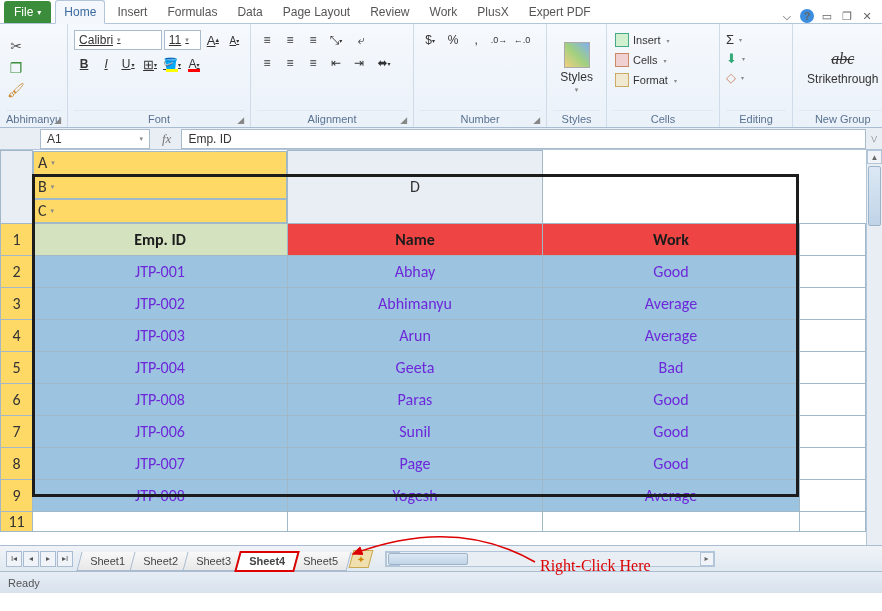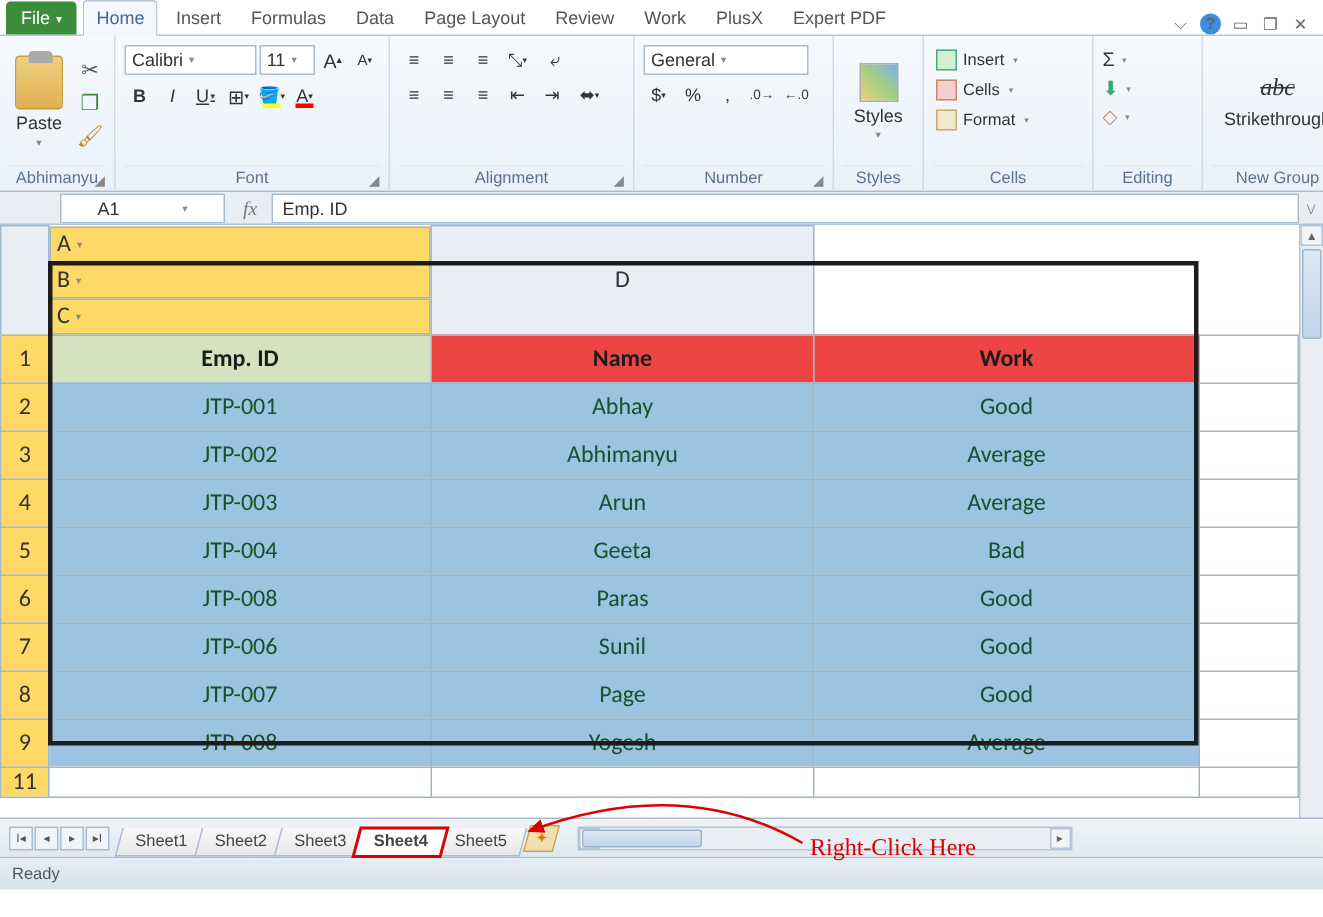--- a/index.html
+++ b/index.html
@@ -27,21 +27,21 @@
 .clip-icon { width:32px; height:36px; background:linear-gradient(#f0d080,#e0b050); border:1px solid #c8a040; border-radius:3px; position:relative; }
 .clip-icon::before { content:""; position:absolute; top:-4px; left:8px; width:16px; height:8px; background:#aaa; border-radius:3px 3px 0 0; }
 .clip-small { display:flex; flex-direction:column; gap:4px; justify-content:center; }
 .clip-small span { width:20px; height:18px; display:flex; align-items:center; justify-content:center; font-size:14px; cursor:pointer; }
 .cut-icon { color:#555; }
 .copy-icon { color:#3b8d3b; }
 .brush-icon { color:#c88020; }
 
 
 .font-body { flex-direction:column; display:flex; gap:4px; padding-top:2px; width:170px; }
-.font-row, .a-row, .b-row { display:flex; gap:2px; align-items:flex-start; }
+.font-row, .a-row, .b-row { display:flex; gap:2px; align-items:flex-start;text-decoration:underline; }
 .sel { border:1px solid #abc; background:#fff; padding:1px 4px; height:20px; display:flex; align-items:center; font-size:12px; cursor:pointer; }
 .sel::after { content:"▾"; margin-left:4px; font-size:7px; color:#888; }
 .small-btn { width:20px; height:20px; border:1px solid transparent; display:flex; align-items:center; justify-content:center; cursor:pointer; font-size:12px; }
 .bold { font-weight:bold; } .italic { font-style:italic; } .uline { text-decoration:underline; }
 .color-bar { position:relative; }
 .color-bar::after { content:""; position:absolute; bottom:1px; left:3px; right:3px; height:3px; background:var(--c,#ff0); }
 
 
 .align-body { flex-direction:column; display:flex; gap:3px; padding-top:2px; width:150px; }
 .align-row { display:flex; gap:3px; }
@@ -64,37 +64,37 @@
 .edit-body { flex-direction:column; display:flex; gap:4px; padding-top:4px; width:60px; }
 .edit-row { display:flex; gap:3px; align-items:center; font-size:13px; cursor:pointer; }
 
 
 .ng-body { display:flex; align-items:center; justify-content:center; }
 .ng-btn { display:flex; flex-direction:column; align-items:center; gap:4px; padding:4px 8px; cursor:pointer; }
 .ng-txt { font-family:Georgia,serif; font-size:16px; font-style:italic; text-decoration:line-through; color:#333; }
 
 
 .namebar { height:22px; background:#e9eef5; border-bottom:1px solid #b2c5d9; display:flex; align-items:center; }
-.namebox { width:110px; height:20px; border:1px solid #abc; background:#fff; margin:0 2px 0 40px; display:flex; align-items:center; padding:0 24px; font-size:12px; }
+.namebox { width:110px; height:20px; border:1px solid #abc; background:#fff; margin:0 2px 0 40px; display:flex; align-items:center; padding:0 6px; font-size:12px; }
 .namebox::after { content:"▾"; margin-left:auto; font-size:7px; color:#888; }
 .fx { font-style:italic; font-family:Georgia,serif; color:#777; padding:0 10px; font-size:13px; }
 .formula { flex:1; background:#fff; border:1px solid #abc; height:20px; padding:0 6px; display:flex; align-items:center; }
 .formula-expand { width:16px; display:flex; align-items:center; justify-content:center; color:#888; font-size:7px; cursor:pointer; }
 
 
 .grid-wrap { position:relative; height:395px; overflow:hidden; }
 .sheet-table { border-collapse:collapse; table-layout:fixed; }
 .sheet-table th, .sheet-table td { border:1px solid #a0b8c8; text-align:center; height:32px; font-size:16px; font-family:Calibri,sans-serif; }
 .corner { width:32px; background:#e9eef5; border:1px solid #9db4c8; }
 .rowhdr { width:32px; background:#ffd966; color:#333; font-weight:normal; font-size:15px; }
 .colhdr { background:#ffd966; color:#333; font-weight:normal; height:24px !important; font-size:15px; }
 .colhdr.sel, .rowhdr.sel { background:#ffd966; }
 .data-th { background:#ef4444; font-weight:bold; color:#1c1c1c; }
 .data-th.first { background:#d4e2c0; }
-.data-td { background:#9cc3e0; color:#14532d; }
+.data-td { background:#9cc3e0; color:#6d28d9; }
 .colD { width:60px; background:#fff; }
 .row11 td { background:#fff; height:15px !important; }
 .sel-border { position:absolute; border:3px solid #1c1c1c; pointer-events:none; }
 
 
 .sheetbar { height:26px; background:linear-gradient(#f0f4f8,#e0e8f0); border-top:1px solid #a9bcd1; display:flex; align-items:center; position:relative; }
 .nav-btns { display:flex; gap:1px; margin:0 6px; }
 .nav-btns span { width:16px; height:16px; background:#f0f4f8; border:1px solid #a9bcd1; display:flex; align-items:center; justify-content:center; font-size:8px; color:#555; cursor:pointer; }
 .sheet-tabs { display:flex; align-items:flex-end; height:100%; }
 .sheet-tab { background:linear-gradient(#f8f8f8,#e8e8e8); border:1px solid #a9bcd1; border-top:none; padding:3px 10px; font-size:11px; color:#444; cursor:pointer; transform:skewX(-15deg); margin-right:-4px; }
@@ -146,25 +146,20 @@
     <span>▭</span>
     <span>❐</span>
     <span>✕</span>
   </div>
 </div>
 
 <div class="ribbon">
 
   <div class="group" style="width:92px">
     <div class="group-body">
-      <div class="clip-big">
-        <div class="clip-icon"></div>
-        <span>Paste</span>
-        <span style="font-size:7px;color:#888">▾</span>
-      </div>
       <div class="clip-small">
         <span class="cut-icon">✂</span>
         <span class="copy-icon">❐</span>
         <span class="brush-icon">🖌</span>
       </div>
     </div>
     <div class="group-label"><span>Abhimanyu</span><span class="launcher">◢</span></div>
   </div>
 
   <div class="group">
@@ -208,21 +203,20 @@
           <div class="small-btn" style="width:24px">⬌<span style="font-size:6px">▾</span></div>
         </div>
       </div>
     </div>
     <div class="group-label"><span>Alignment</span><span class="launcher">◢</span></div>
   </div>
 
   <div class="group">
     <div class="group-body">
       <div class="num-body">
-        <div class="sel" style="width:110px">General</div>
         <div class="num-row">
           <div class="small-btn">$<span style="font-size:6px">▾</span></div>
           <div class="small-btn">%</div>
           <div class="small-btn">,</div>
           <div class="small-btn" style="font-size:9px">.0→</div>
           <div class="small-btn" style="font-size:9px">←.0</div>
         </div>
       </div>
     </div>
     <div class="group-label"><span>Number</span><span class="launcher">◢</span></div>

